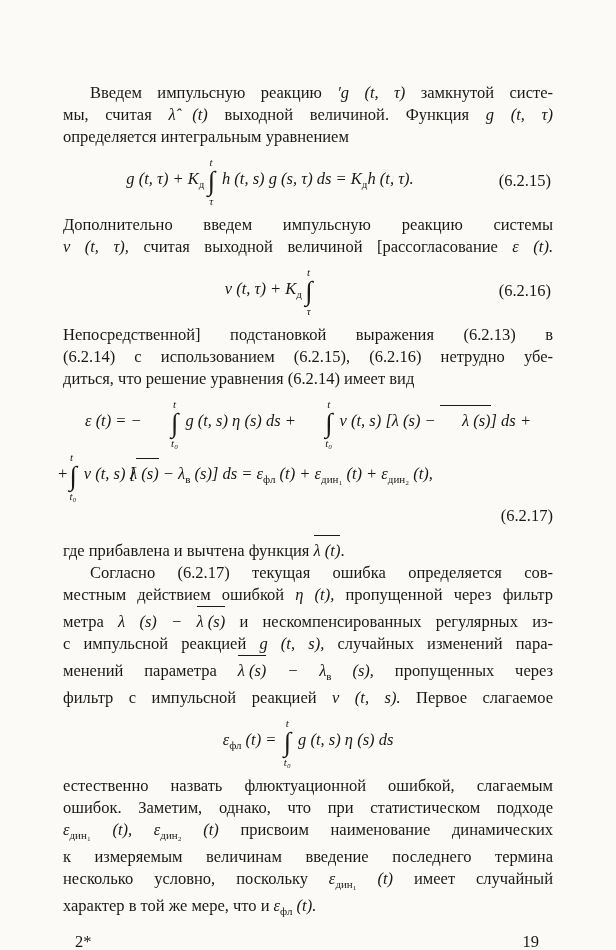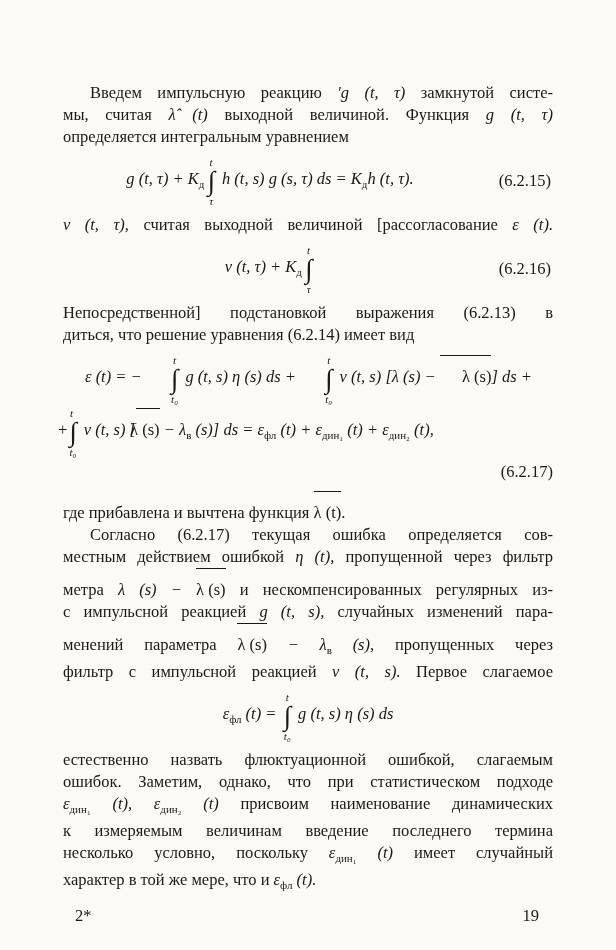--- a/index.html
+++ b/index.html
@@ -15,21 +15,21 @@
   .line{
     line-height:22px;
     text-align:justify;text-align-last:justify;
     white-space:normal;
   }
   .line.left{text-align-last:left;}
   .indent .line:first-child{text-indent:27px;}
   .rm{font-style:normal;}
   .mi{font-style:italic;}
   .msub{font-style:normal;font-size:11px;vertical-align:-4px;letter-spacing:0;}
-  .movl{display:inline-block;border-top:1.3px solid #1c1814;padding-top:12px;line-height:1.05;}
+  .movl{font-style:italic;display:inline-block;border-top:1.3px solid #1c1814;padding-top:6px;line-height:1.05;}
   .equation{position:relative;margin:7px 0 8px 0;}
   .equation.sidenum{padding-right:76px;}
   .eqline{text-align:center;line-height:1;margin:2px 0;}
   .eqline.eqleft{text-align:left;}
   .eqline .mi,.eqline .rm{line-height:1;}
   .intgrl{
     display:inline-flex;flex-direction:column;align-items:center;
     vertical-align:middle;margin:0 3px;transform:translateY(1px);
   }
   .intgrl .lim{font-size:11px;line-height:12px;font-style:italic;}
@@ -57,32 +57,34 @@
       </div>
       <div class="equation sidenum">
         <div class="eqline"><span class="mi">g (t, τ) + K</span><span class="msub">д</span><span class="intgrl">
             <span class="lim top">t</span>
             <span class="isym">∫</span>
             <span class="lim bot">τ</span>
           </span><span class="mi"> h (t, s) g (s, τ) ds = K</span><span class="msub">д</span><span class="mi">h (t, τ).</span></div>
         <span class="eqnum-side">(6.2.15)</span>
       </div>
       <div class="para">
+        <div class="line"><span class="rm">Дополнительно введем импульсную реакцию системы</span></div>
         <div class="line"><span class="mi">v (t, τ),</span><span class="rm"> считая выходной величиной [рассогласование </span><span class="mi">ε (t).</span></div>
       </div>
       <div class="equation sidenum">
         <div class="eqline"><span class="mi">v (t, τ) + K</span><span class="msub">д</span><span class="intgrl">
             <span class="lim top">t</span>
             <span class="isym">∫</span>
             <span class="lim bot">τ</span>
           </span></div>
         <span class="eqnum-side">(6.2.16)</span>
       </div>
       <div class="para">
         <div class="line"><span class="rm">Непосредственной] подстановкой выражения (6.2.13) в</span></div>
+        <div class="line"><span class="rm">(6.2.14) с использованием (6.2.15), (6.2.16) нетрудно убе-</span></div>
         <div class="line left"><span class="rm">диться, что решение уравнения (6.2.14) имеет вид</span></div>
       </div>
       <div class="equation">
         <div class="eqline eqleft" style="text-indent: 22px;"><span class="mi">ε (t) = − </span><span class="intgrl">
             <span class="lim top">t</span>
             <span class="isym">∫</span>
             <span class="lim bot">t₀</span>
           </span><span class="mi"> g (t, s) η (s) ds + </span><span class="intgrl">
             <span class="lim top">t</span>
             <span class="isym">∫</span>

